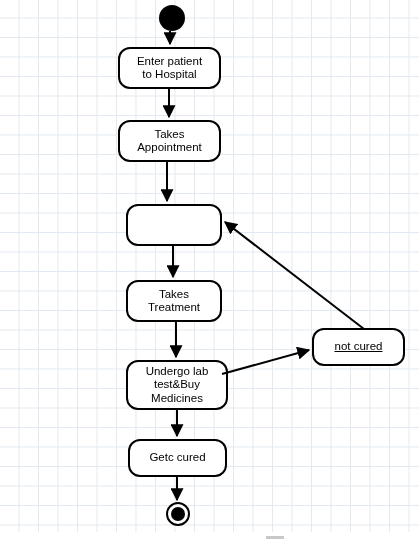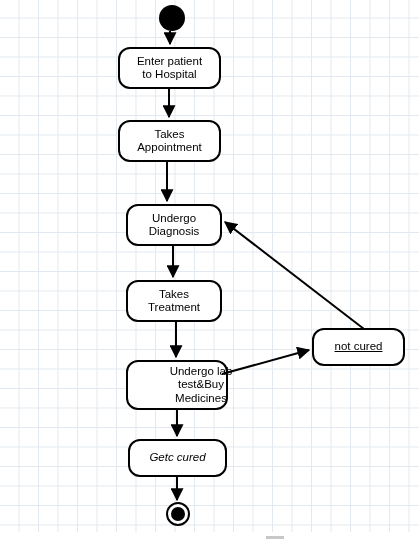--- a/index.html
+++ b/index.html
@@ -90,25 +90,23 @@
     <path d="M 222 374 L 309 350" stroke="#000000" stroke-width="2" fill="none" marker-end="url(#arrow)"></path>
     <path d="M 364 329 L 225 222" stroke="#000000" stroke-width="2" fill="none" marker-end="url(#arrow)"></path>
     <path d="M 177 409 L 177 436" stroke="#000000" stroke-width="2" fill="none" marker-end="url(#arrow)"></path>
     <path d="M 177 476 L 177 500" stroke="#000000" stroke-width="2" fill="none" marker-end="url(#arrow)"></path>
   </svg>
 
   <div class="node-label" style="left:119px; top:48px; width:101px; height:40px;">Enter patient
 to Hospital</div>
   <div class="node-label" style="left:119px; top:121px; width:101px; height:40px;">Takes
 Appointment</div>
-  <div class="node-label" style="left:127px; top:205px; width:94px; height:40px;">Undergo
-Diagnosis</div>
   <div class="node-label" style="left:127px; top:281px; width:94px; height:40px;">Takes
 Treatment</div>
-  <div class="node-label" style="left:127px; top:361px; width:100px; height:48px;padding-left:24px;">Undergo lab
+  <div class="node-label" style="left:127px; top:361px; width:100px; height:48px;">Undergo lab
 test&amp;Buy
 Medicines</div>
-  <div class="node-label" style="left:129px; top:440px; width:97px; height:36px;font-style:italic;">Getc cured</div>
+  <div class="node-label" style="left:129px; top:440px; width:97px; height:36px;">Getc cured</div>
   <div class="node-label" style="left:313px; top:329px; width:91px; height:36px;text-decoration:underline;">not cured</div>
 
   <div class="bottom-strip"></div>
   <div class="bottom-mark"></div>
 </div>
 
 </body></html>

